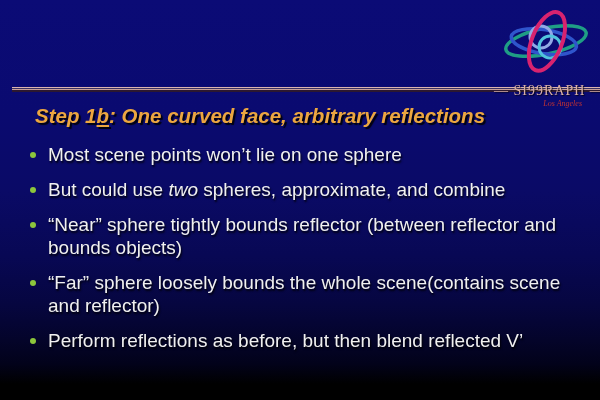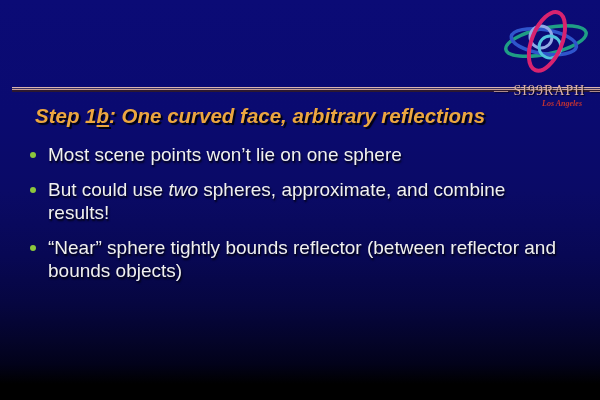--- a/index.html
+++ b/index.html
@@ -28,21 +28,20 @@
   .logo-text {
     font-family:"Liberation Serif", serif;
     font-size:14px; color:#d9b0a6; letter-spacing:1px;
     white-space:nowrap; margin-top:5px;
     text-shadow:1px 1px 1px rgba(0,0,0,0.7);
   }
   .logo-city {
     font-family:"Liberation Serif", serif; font-style:italic;
     font-size:8px; color:#c23232; text-align:right; padding-right:16px;
     margin-top:0px;
-    font-weight:bold;
   }
   .step {
     position:absolute; left:35px; top:104px;
     font-size:20.5px; font-weight:bold; font-style:italic;
     color:#eca640; text-shadow:2px 2px 1px rgba(0,0,0,0.85);
     white-space:nowrap;
     text-align:right;
   }
   .step .u { text-decoration:underline; }
   .bullets {
@@ -93,21 +92,27 @@
   <div class="step">
     <span>Step 1</span><span class="u">b</span><span>: One curved face, arbitrary reflections</span>
   </div>
 
   <ul class="bullets">
     <li>
       <span class="line">Most scene points won’t lie on one sphere</span>
     </li>
     <li>
       <span class="line"><span>But could use </span><em>two</em><span> spheres, approximate, and combine</span></span>
-      <span class="line">results!</span>
     </li>
     <li>
       <span class="line">“Near” sphere tightly bounds reflector (between reflector and</span>
       <span class="line">bounds objects)</span>
+    </li>
+    <li>
+      <span class="line">“Far” sphere loosely bounds the whole scene(contains scene</span>
+      <span class="line">and reflector)</span>
+    </li>
+    <li>
+      <span class="line">Perform reflections as before, but then blend reflected V’</span>
     </li>
   </ul>
 
 </div>
 
 </body></html>

